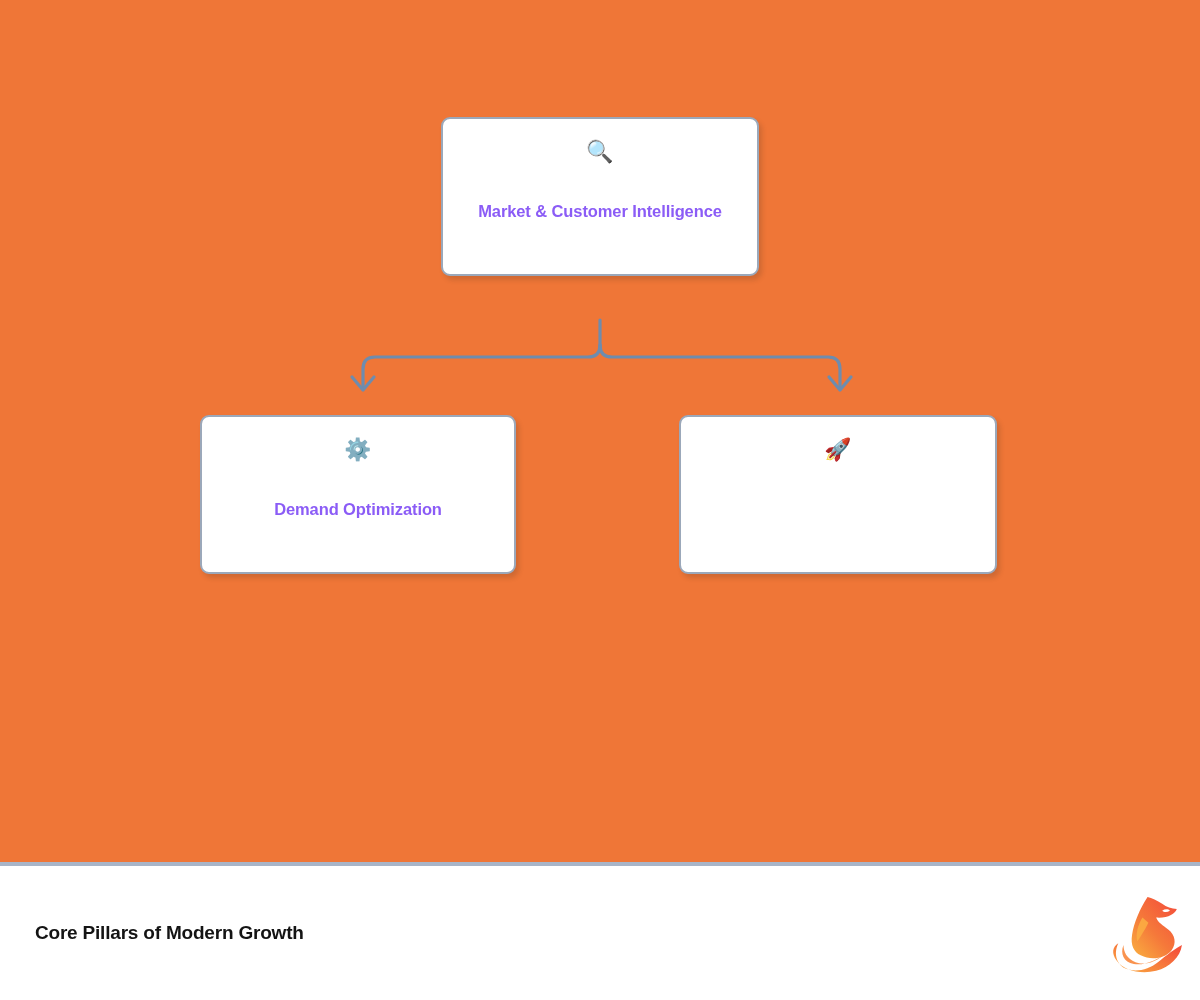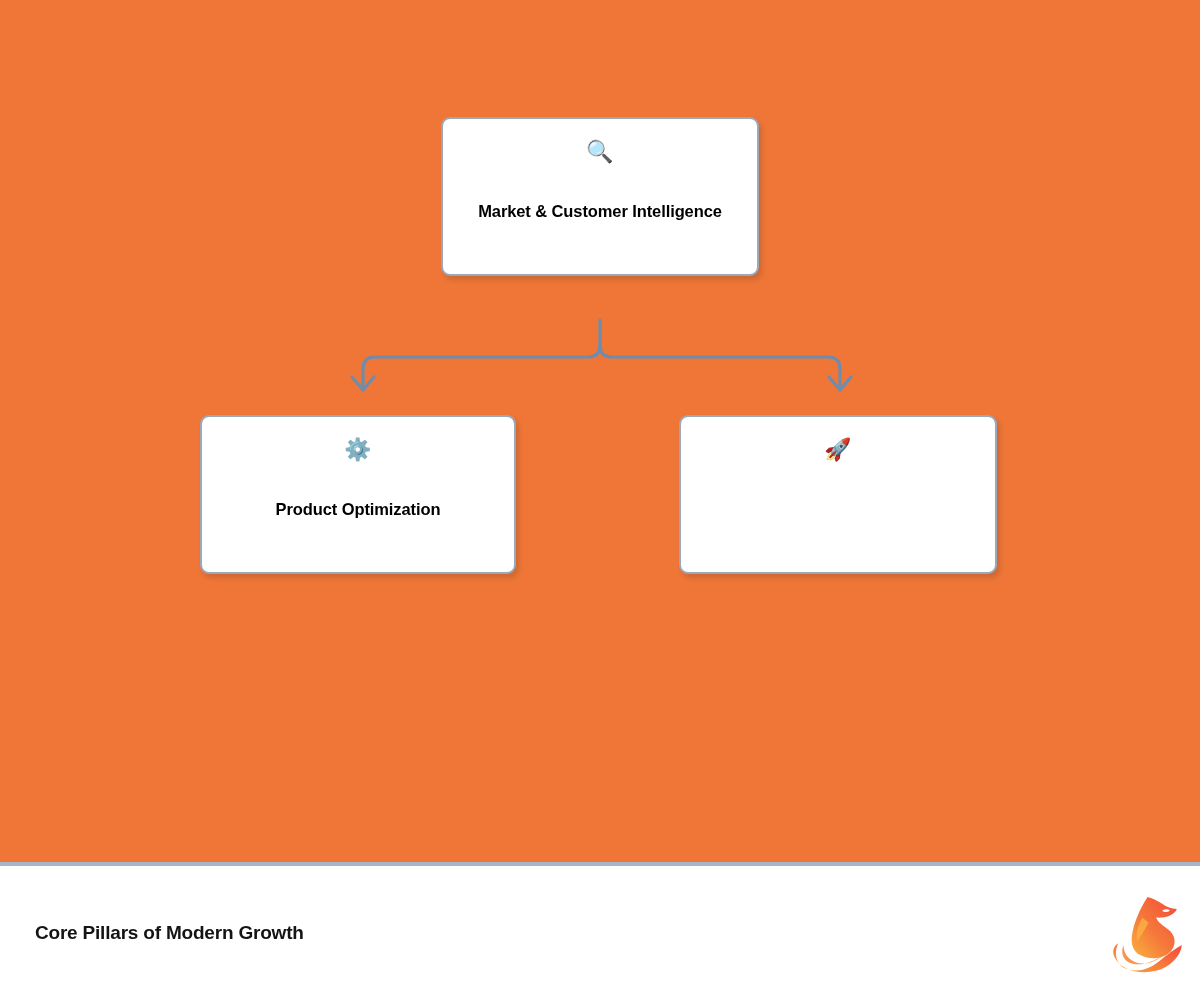--- a/index.html
+++ b/index.html
@@ -71,21 +71,21 @@
     display: flex;
     align-items: center;
     justify-content: center;
     margin-top: 20px;
     user-select: none;
   }
 
   .node .node-label {
     font-size: 16.5px;
     font-weight: bold;
-    color: #000000;
+    color: #8b5cf6;
     letter-spacing: -0.1px;
     padding: 0 14px;
     margin-top: 37px;
     line-height: 1.2;
   }
 
   #node-root {
     left: 441px;
     top: 117px;
     width: 318px;
@@ -156,21 +156,21 @@
       </g>
     </svg>
 
     <div class="node" id="node-root">
       <div class="node-icon">🔍</div>
       <div class="node-label">Market &amp; Customer Intelligence</div>
     </div>
 
     <div class="node" id="node-left">
       <div class="node-icon">⚙️</div>
-      <div class="node-label">Product Optimization</div>
+      <div class="node-label">Demand Optimization</div>
     </div>
 
     <div class="node" id="node-right">
       <div class="node-icon">🚀</div>
     </div>
 
   </div>
 
   <div class="stage-divider"></div>
 

